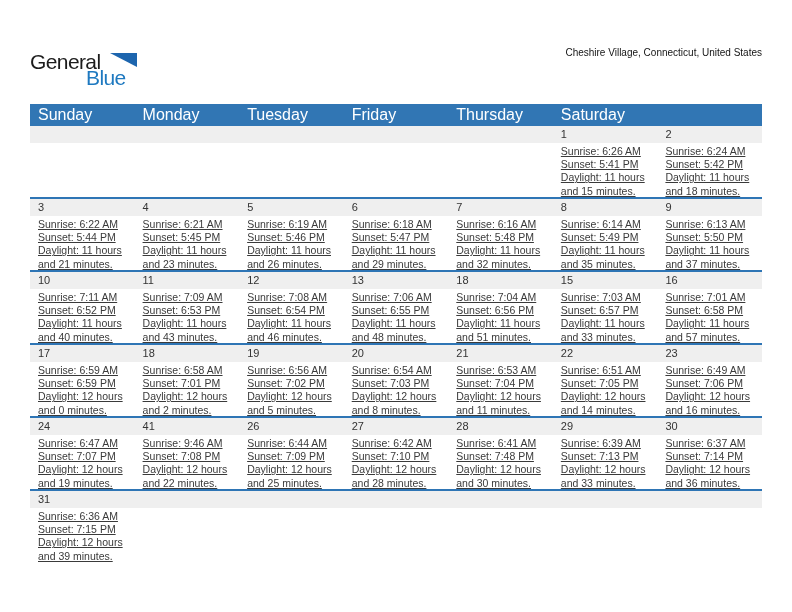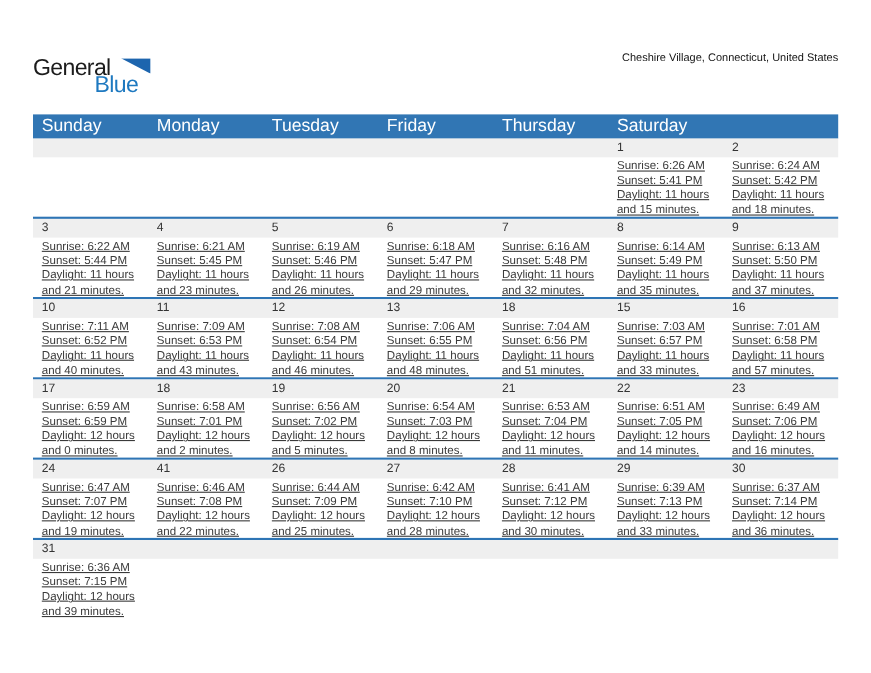--- a/index.html
+++ b/index.html
@@ -262,40 +262,40 @@
             <div class="band-cell">30</div>
           </div>
           <div class="details">
             <div class="cell">
               <div class="">Sunrise: 6:47 AM</div>
               <div class="">Sunset: 7:07 PM</div>
               <div class="">Daylight: 12 hours</div>
               <div class="">and 19 minutes.</div>
             </div>
             <div class="cell">
-              <div class="">Sunrise: 6:46 AM</div>
+              <div class="">Sunrise: 9:46 AM</div>
               <div class="">Sunset: 7:08 PM</div>
               <div class="">Daylight: 12 hours</div>
               <div class="">and 22 minutes.</div>
             </div>
             <div class="cell">
               <div class="">Sunrise: 6:44 AM</div>
               <div class="">Sunset: 7:09 PM</div>
               <div class="">Daylight: 12 hours</div>
               <div class="">and 25 minutes.</div>
             </div>
             <div class="cell">
               <div class="">Sunrise: 6:42 AM</div>
               <div class="">Sunset: 7:10 PM</div>
               <div class="">Daylight: 12 hours</div>
               <div class="">and 28 minutes.</div>
             </div>
             <div class="cell">
               <div class="">Sunrise: 6:41 AM</div>
-              <div class="">Sunset: 7:12 PM</div>
+              <div class="">Sunset: 7:48 PM</div>
               <div class="">Daylight: 12 hours</div>
               <div class="">and 30 minutes.</div>
             </div>
             <div class="cell">
               <div class="">Sunrise: 6:39 AM</div>
               <div class="">Sunset: 7:13 PM</div>
               <div class="">Daylight: 12 hours</div>
               <div class="">and 33 minutes.</div>
             </div>
             <div class="cell">

